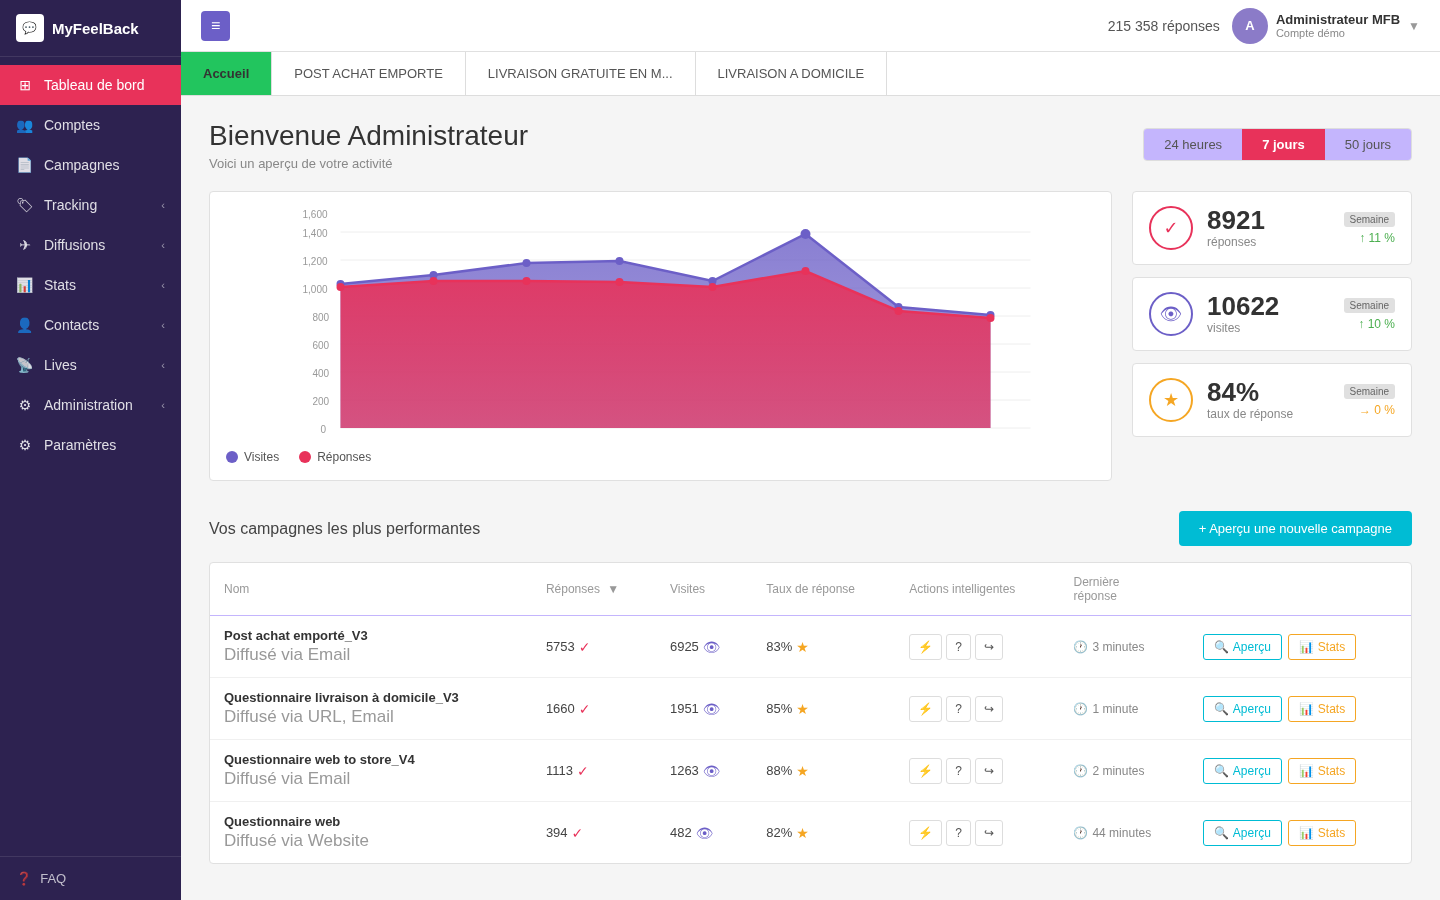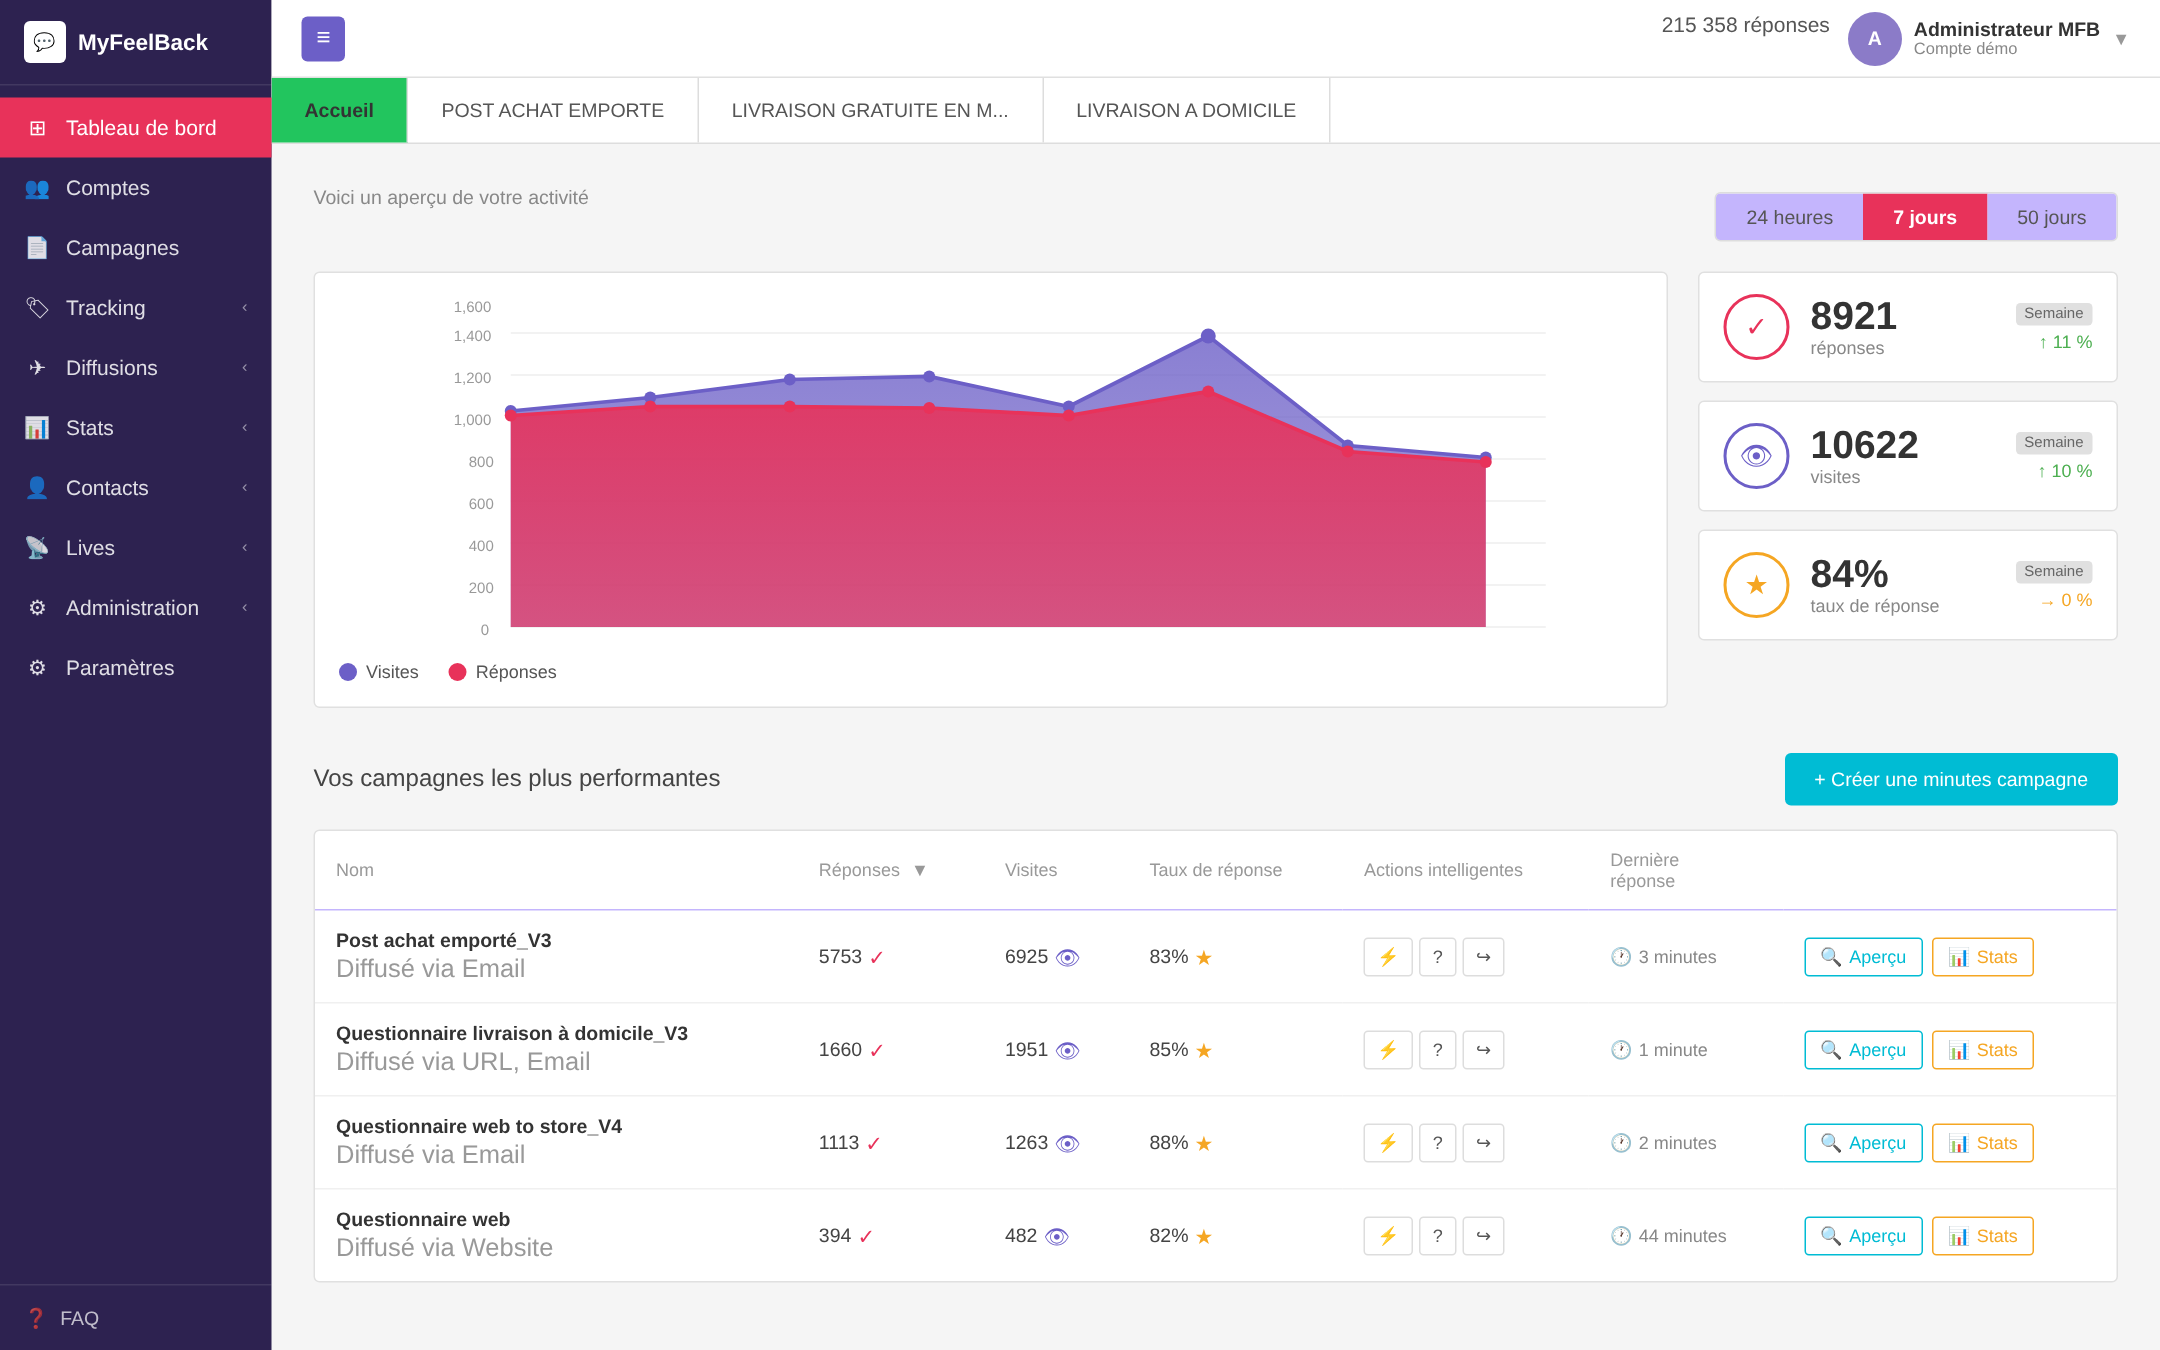--- a/index.html
+++ b/index.html
@@ -80,21 +80,21 @@
     .header-left { display: flex; align-items: center; gap: 12px; }
     .menu-btn {
       background: #6c5fc7;
       border: none;
       color: #fff;
       padding: 6px 10px;
       border-radius: 4px;
       cursor: pointer;
       font-size: 16px;
     }
-    .header-right { display: flex; gap: 12px; }
+    .header-right { display: flex; align-items: center; gap: 12px; }
     .responses-count { font-size: 14px; color: #555; }
     .user-info { display: flex; align-items: center; gap: 8px; cursor: pointer; }
     .user-avatar {
       width: 36px; height: 36px;
       border-radius: 50%;
       background: #8B7BC8;
       display: flex; align-items: center; justify-content: center;
       color: #fff;
       font-size: 13px;
       font-weight: bold;
@@ -372,20 +372,21 @@
   <div class="tab active">Accueil</div>
       <div class="tab">POST ACHAT EMPORTE</div>
       <div class="tab">LIVRAISON GRATUITE EN M...</div>
       <div class="tab">LIVRAISON A DOMICILE</div>
     </div>
 
   <div class="content">
 
     <div class="welcome-section">
       <div class="welcome-text">
+        <h1>Bienvenue Administrateur</h1>
         <p>Voici un aperçu de votre activité</p>
       </div>
       <div class="time-filters">
 
       <button class="time-btn">24 heures</button>
           <button class="time-btn active">7 jours</button>
           <button class="time-btn">50 jours</button>
         </div>
     </div>
 
@@ -506,21 +507,21 @@
       <span class="stat-badge">Semaine</span>
       <span class="stat-change neutral">→ 0 %</span>
     </div>
   </div>
         </div>
     </div>
 
     <div class="campaigns-section">
       <div class="campaigns-header">
         <h2 class="campaigns-title">Vos campagnes les plus performantes</h2>
-        <button class="create-btn">+ Créer une minutes campagne</button>
+        <button class="create-btn">+ Aperçu une nouvelle campagne</button>
       </div>
       <div class="table-container">
         <table>
           <thead>
             <tr>
               <th>Nom</th>
               <th style="cursor:pointer;">Réponses <span class="sort-arrow">▼</span></th>
               <th>Visites</th>
               <th>Taux de réponse</th>
               <th>Actions intelligentes</th>

